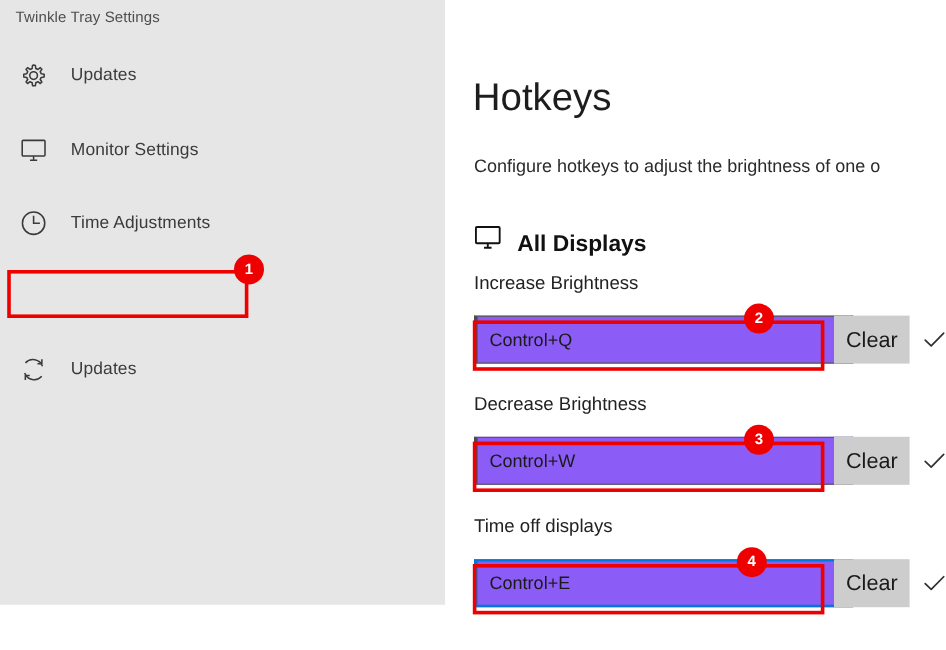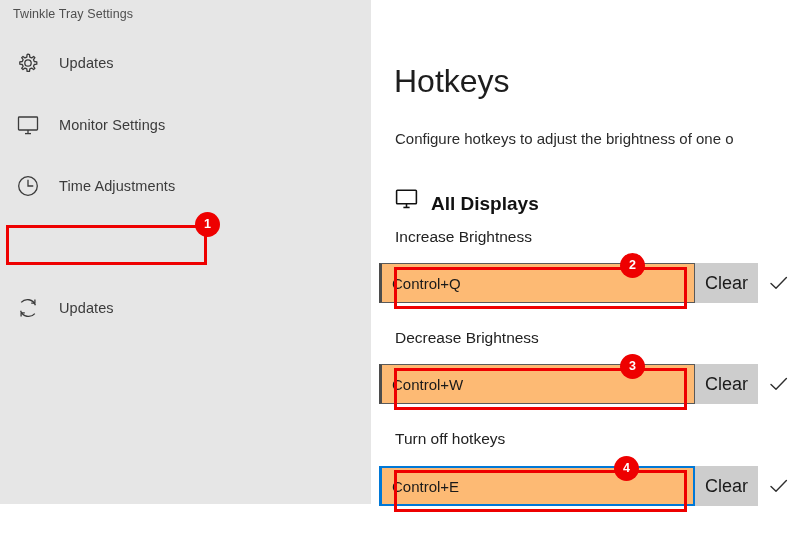--- a/index.html
+++ b/index.html
@@ -95,24 +95,24 @@
   .hk-row { position: absolute; left: 0; width: 417px; }
   .hk-label {
     position: absolute;
     left: 24px;
     font-size: 15.5px;
     color: #222222;
     white-space: nowrap;
   }
   .hk-input {
     position: absolute;
-    left: 8px;
+    left: 24px;
     width: 316px;
     height: 40px;
-    background: #fdba74;
+    background: #8b5cf6;
     border: 1px solid #595959;
     border-left-width: 3px;
     border-left-color: #4c4c4c;
     display: flex;
     align-items: center;
     padding-left: 10px;
     font-size: 15px;
     color: #1a1a1a;
   }
   .hk-input.focused {
@@ -248,21 +248,21 @@
     <div class="hk-input" style="top:364px;" placeholder="">Control+W</div>
     <button class="clear-btn" style="top:364px;">Clear</button>
     <span class="check-icon" style="top:364px;">
       <svg width="20" height="16" viewBox="0 0 20 16" fill="none" stroke="#2f2f2f" stroke-width="1.4">
         <path d="M2 8.4 L7 13.2 L17.4 2.6" stroke-linecap="round" stroke-linejoin="round"></path>
       </svg>
     </span>
   </div>
 
   <div class="hk-row">
-    <div class="hk-label" style="top:430px;">Turn off hotkeys</div>
+    <div class="hk-label" style="top:430px;">Time off displays</div>
     <div class="hk-input focused" style="top:466px;" placeholder="">Control+E</div>
     <button class="clear-btn" style="top:466px;">Clear</button>
     <span class="check-icon" style="top:466px;">
       <svg width="20" height="16" viewBox="0 0 20 16" fill="none" stroke="#2f2f2f" stroke-width="1.4">
         <path d="M2 8.4 L7 13.2 L17.4 2.6" stroke-linecap="round" stroke-linejoin="round"></path>
       </svg>
     </span>
   </div>
 </div>
 

